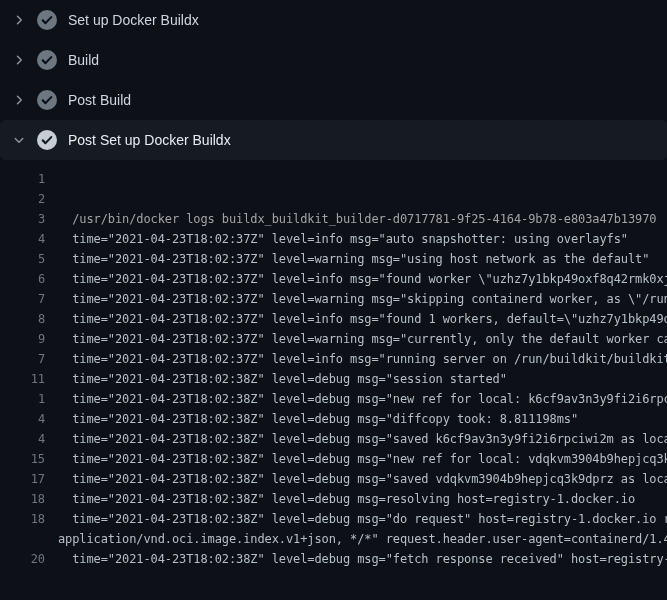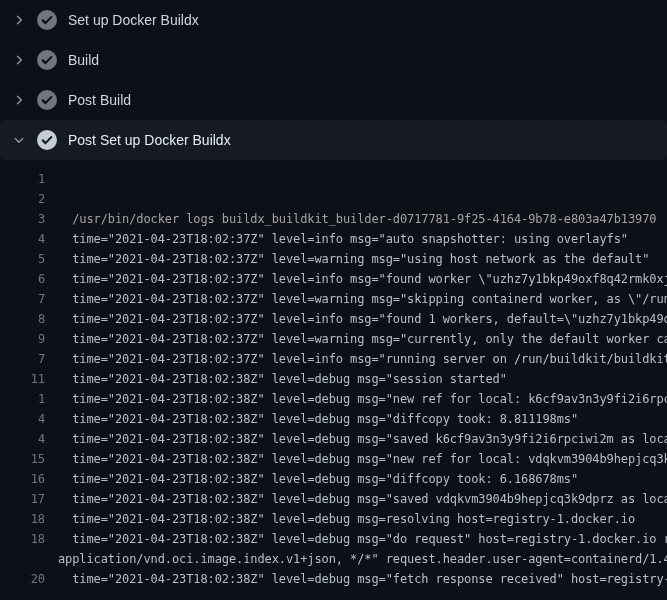--- a/index.html
+++ b/index.html
@@ -127,19 +127,18 @@
     <div class="row"><span class="num">6</span><span class="txt">  time="2021-04-23T18:02:37Z" level=info msg="found worker \"uzhz7y1bkp49oxf8q42rmk0xj</span></div>
     <div class="row"><span class="num">7</span><span class="txt">  time="2021-04-23T18:02:37Z" level=warning msg="skipping containerd worker, as \"/run</span></div>
     <div class="row"><span class="num">8</span><span class="txt">  time="2021-04-23T18:02:37Z" level=info msg="found 1 workers, default=\"uzhz7y1bkp49ox</span></div>
     <div class="row"><span class="num">9</span><span class="txt">  time="2021-04-23T18:02:37Z" level=warning msg="currently, only the default worker ca</span></div>
     <div class="row"><span class="num">7</span><span class="txt">  time="2021-04-23T18:02:37Z" level=info msg="running server on /run/buildkit/buildkit</span></div>
     <div class="row"><span class="num">11</span><span class="txt">  time="2021-04-23T18:02:38Z" level=debug msg="session started"</span></div>
     <div class="row"><span class="num">1</span><span class="txt">  time="2021-04-23T18:02:38Z" level=debug msg="new ref for local: k6cf9av3n3y9fi2i6rpc</span></div>
     <div class="row"><span class="num">4</span><span class="txt">  time="2021-04-23T18:02:38Z" level=debug msg="diffcopy took: 8.811198ms"</span></div>
     <div class="row"><span class="num">4</span><span class="txt">  time="2021-04-23T18:02:38Z" level=debug msg="saved k6cf9av3n3y9fi2i6rpciwi2m as loca</span></div>
     <div class="row"><span class="num">15</span><span class="txt">  time="2021-04-23T18:02:38Z" level=debug msg="new ref for local: vdqkvm3904b9hepjcq3k</span></div>
-    <div class="row"><span class="num">16</span><span class="txt">  time="2021-04-23T18:02:38Z" level=debug msg="diffcopy took: 6.168678ms"</span></div>
     <div class="row"><span class="num">17</span><span class="txt">  time="2021-04-23T18:02:38Z" level=debug msg="saved vdqkvm3904b9hepjcq3k9dprz as loca</span></div>
     <div class="row"><span class="num">18</span><span class="txt">  time="2021-04-23T18:02:38Z" level=debug msg=resolving host=registry-1.docker.io</span></div>
     <div class="row"><span class="num">18</span><span class="txt">  time="2021-04-23T18:02:38Z" level=debug msg="do request" host=registry-1.docker.io r</span></div>
     <div class="row"><span class="num"></span><span class="txt">application/vnd.oci.image.index.v1+json, */*" request.header.user-agent=containerd/1.4</span></div>
     <div class="row"><span class="num">20</span><span class="txt">  time="2021-04-23T18:02:38Z" level=debug msg="fetch response received" host=registry-</span></div>
   </div>
 
 </body></html>

